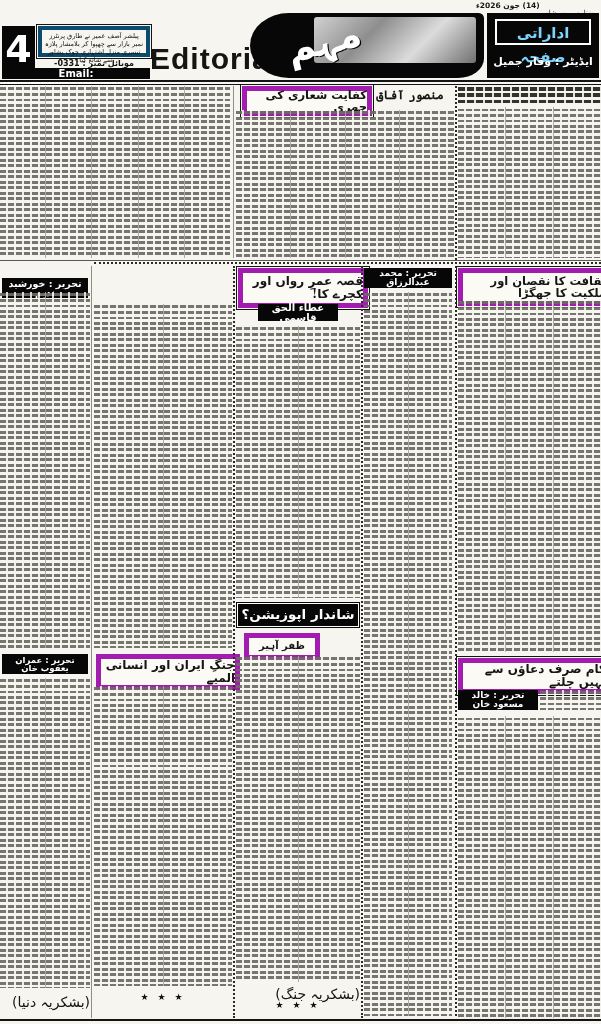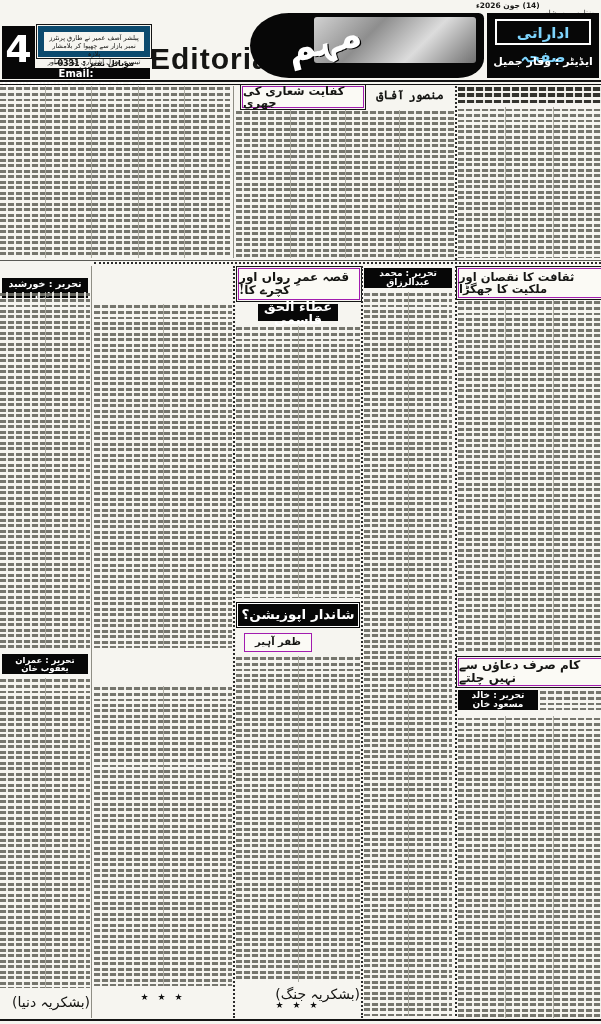--- a/index.html
+++ b/index.html
@@ -18,23 +18,23 @@
   }
   .tfb{
     background-image:
       repeating-linear-gradient(90deg, rgba(246,245,240,0) 0 7px, rgba(246,245,240,.9) 7px 9px),
       repeating-linear-gradient(180deg, rgba(246,245,240,0) 0 1.2px, #34342e 1.2px 5px, rgba(246,245,240,0) 5px 6.2px);
   }
   .cols{display:flex;height:100%;}
   .cols>div{flex:1;}
   .cols>div+div{border-left:1px solid #a8a79d;}
   .hbox{
-    border:1px solid #a21caf;
+    border:5px solid #a21caf;
     box-shadow:0 0 0 1px #f6f5f0, 0 0 0 2px #141414;
-    background:#fbfaf5;font-weight:bold;text-align:left;direction:rtl;
+    background:#fbfaf5;font-weight:bold;text-align:right;direction:rtl;
     display:flex;align-items:center;justify-content:center;
     font-family:"DejaVu Serif","DejaVu Sans",serif;line-height:1.05;
   }
   .bbox{
     background:#070707;color:#fff;font-weight:bold;text-align:center;direction:rtl;
     display:flex;align-items:center;justify-content:center;line-height:1;
   }
   .rtl{direction:rtl;}
   .dotv{border-left:2px dotted #2b2b2b;width:0;}
   .doth{border-top:2px dotted #2b2b2b;height:0;}
@@ -45,21 +45,21 @@
 </head>
 <body>
 
 <div id="page">
 
   <div class="abs rtl" style="right:3px;top:9px;font-size:7px;margin-left:18px;">روزنامہ مہم پشاور</div>
   <div class="abs rtl" style="left:476px;top:1px;font-size:7.5px;font-weight:bold;">(14) جون 2026ء</div>
 
   <div class="abs" style="left:2px;top:26px;width:33px;height:47px;background:#070707;color:#fff;font-size:38px;font-weight:bold;text-align:center;line-height:47px;">4</div>
 
-  <div class="abs rtl" style="left:38px;top:26px;width:112px;height:31px;border:6px solid #0c4a6e;box-shadow:0 0 0 1px #f6f5f0,0 0 0 2px #141414;font-size:6.5px;text-align:center;padding:2px 1px;box-sizing:border-box;">
+  <div class="abs rtl" style="left:38px;top:26px;width:112px;height:31px;border:4px solid #0c4a6e;box-shadow:0 0 0 1px #f6f5f0,0 0 0 2px #141414;font-size:6.5px;text-align:center;padding:2px 1px;box-sizing:border-box;">
     <div>پبلشر آصف عمیر نے طارق پرنٹرز نمبر بازار سے چھپوا کر بلامشار پلازہ</div>
     <div>تیسری منزل اشتہاری چوک پشاور سے شائع کیا۔</div>
   </div>
 
   <div class="abs rtl" style="left:38px;top:59px;width:112px;font-size:8px;text-align:center;font-weight:bold;">موبائل نمبر : 0331-5393504</div>
 
   <div class="abs" style="left:2px;top:68px;width:148px;height:11px;background:#070707;color:#fff;font-size:10px;font-weight:bold;text-align:center;line-height:11px;">Email: Dailymuhim77@gmail.com</div>
 
   <div class="abs" style="left:150px;top:42px;font-size:30px;font-weight:bold;letter-spacing:1px;font-family:'Liberation Sans',sans-serif;">Editorial</div>
 
@@ -136,34 +136,35 @@
 
   <div class="abs rule-v" style="left:91px;top:266px;height:752px;"></div>
 
   <div class="abs" style="left:94px;top:266px;width:138px;height:752px;">
     <div class="abs" style="left:0;top:38px;width:138px;height:344px;">
       <div class="cols">
         <div class="tf"></div>
         <div class="tf"></div>
       </div>
     </div>
+    <div class="hbox abs" style="left:2px;top:388px;width:134px;height:26px;font-size:12px;box-shadow:none;">جنگِ ایران اور انسانی المیے</div>
     <div class="abs" style="left:0;top:420px;width:138px;height:300px;">
       <div class="cols">
         <div class="tf"></div>
         <div class="tf"></div>
       </div>
     </div>
     <div class="stars abs" style="left:0;top:726px;width:138px;">★ ★ ★</div>
   </div>
 
   <div class="abs dotv" style="left:233px;top:266px;height:752px;"></div>
 
   <div class="abs" style="left:236px;top:266px;width:124px;height:752px;">
     <div class="hbox abs" style="left:2px;top:2px;width:120px;height:30px;font-size:12px;">قصہ عمرِ رواں اور کچرے کا!</div>
-    <div class="bbox abs" style="left:22px;top:38px;width:80px;height:17px;font-size:13px;">عطاء الحق قاسمی</div>
+    <div class="bbox abs" style="left:22px;top:38px;width:80px;height:17px;font-size:10px;">عطاء الحق قاسمی</div>
     <div class="abs" style="left:0;top:60px;width:124px;height:272px;">
       <div class="cols">
         <div class="tf"></div>
         <div class="tf"></div>
       </div>
     </div>
     <div class="bbox abs" style="left:0;top:336px;width:124px;height:26px;font-size:13.5px;box-shadow:inset 0 0 0 1px #070707, inset 0 0 0 2px #fff;">شاندار اپوزیشن؟</div>
     <div class="hbox abs" style="left:8px;top:367px;width:66px;height:17px;font-size:10px;box-shadow:none;">ظفر آہیر</div>
     <div class="abs" style="left:0;top:390px;width:124px;height:326px;">
       <div class="cols">

